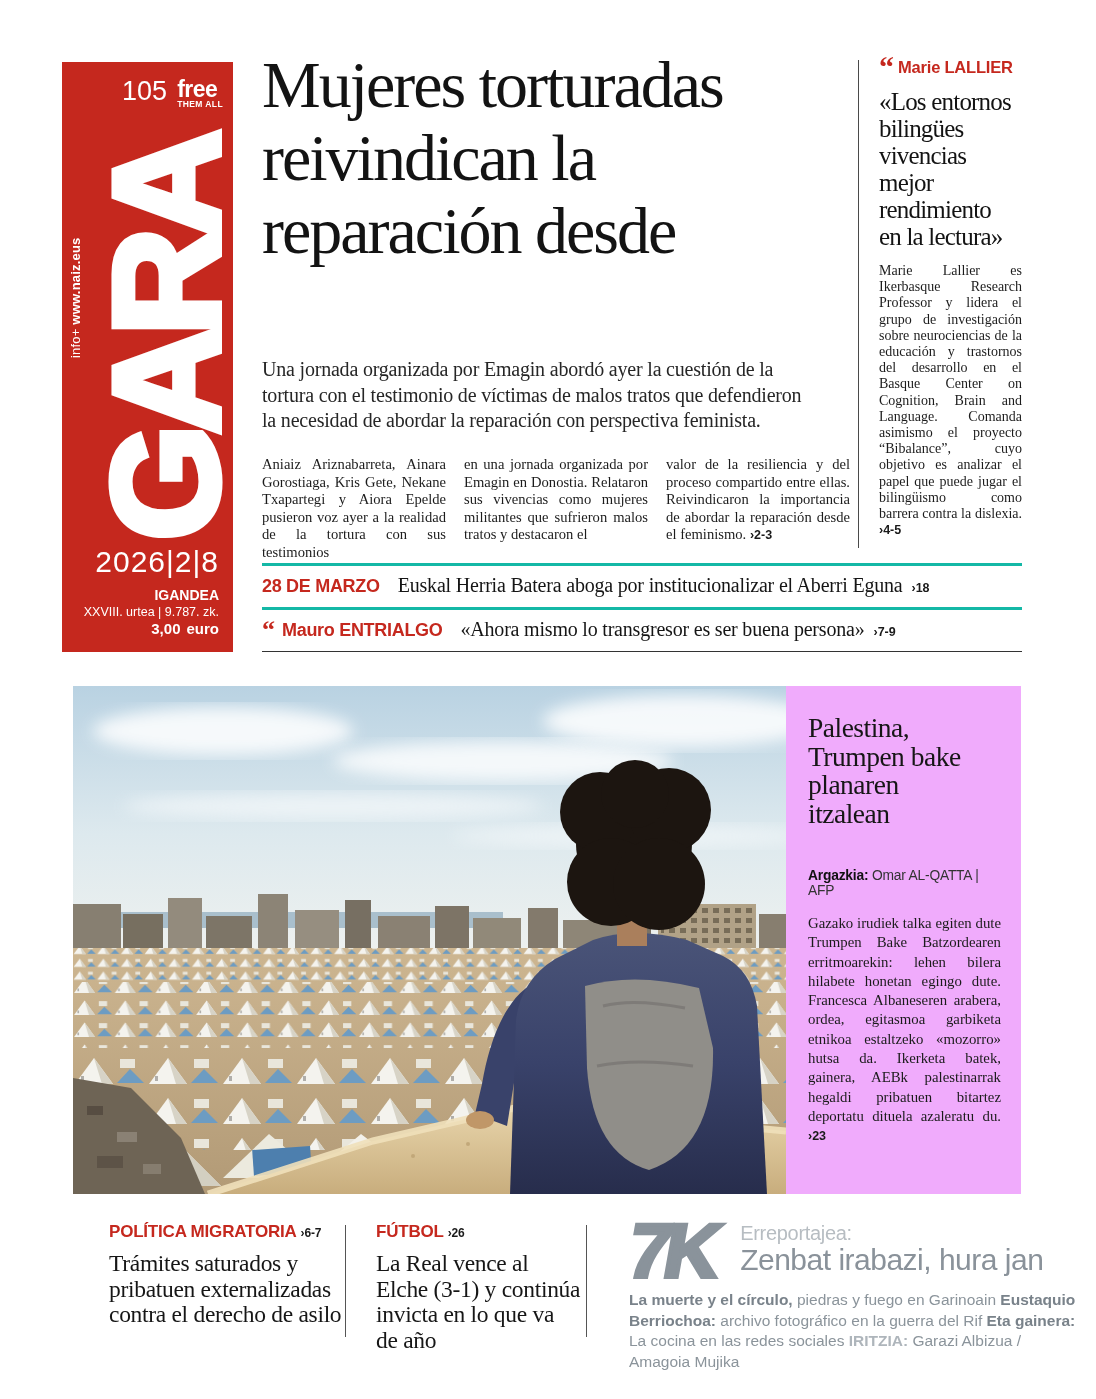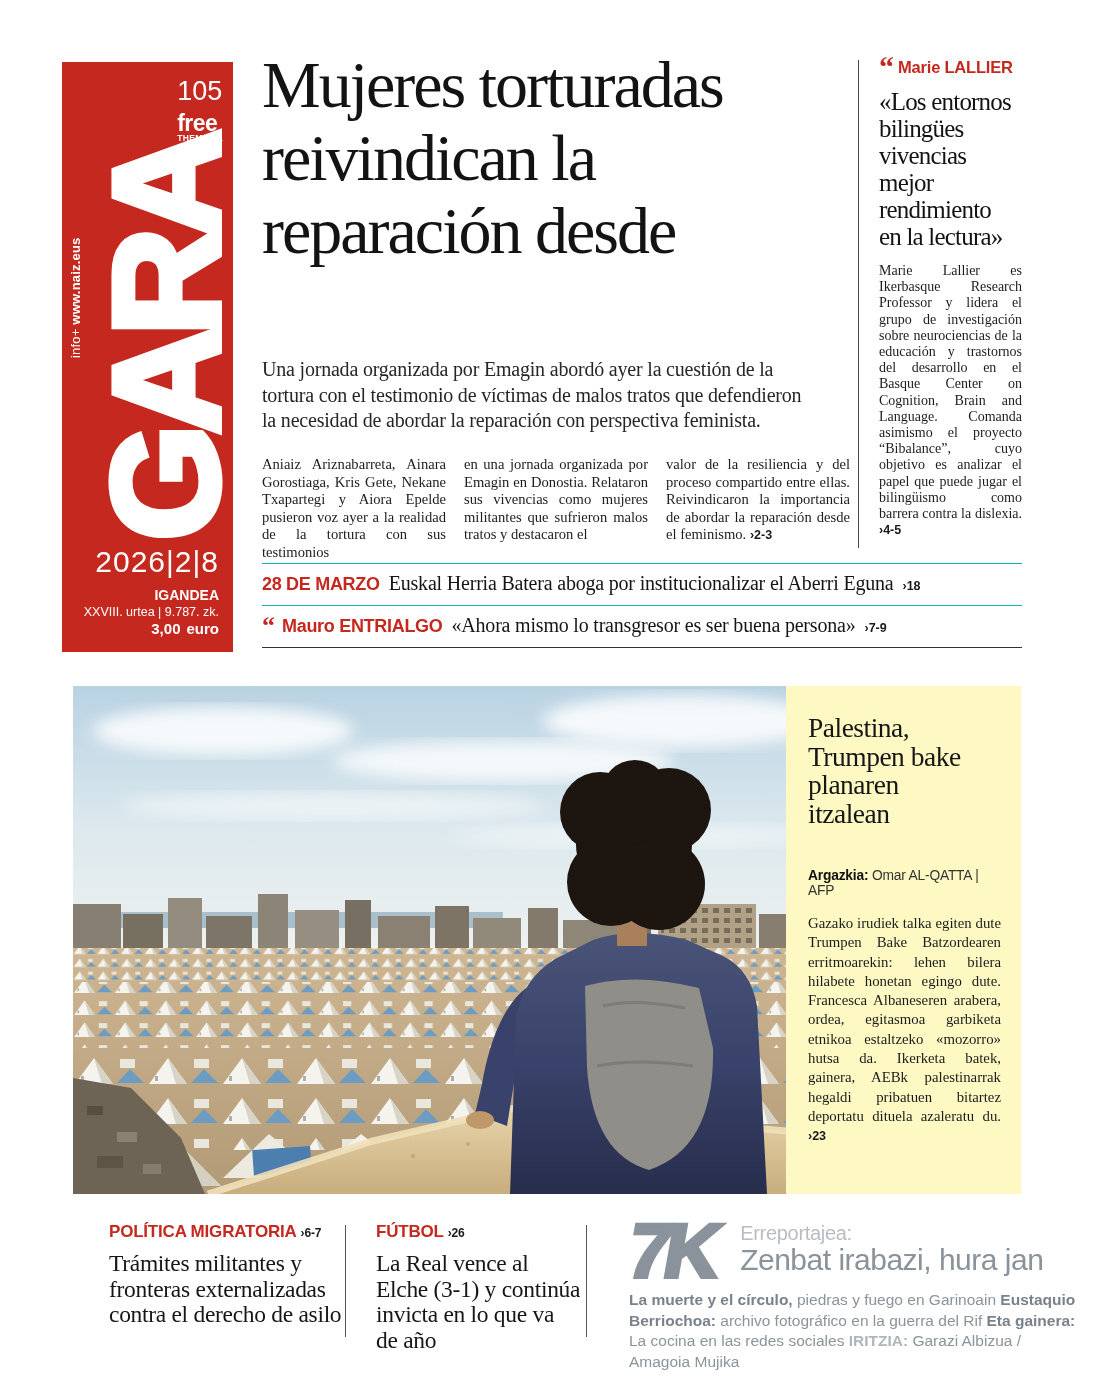--- a/index.html
+++ b/index.html
@@ -2,21 +2,21 @@
 <html><head>
 <meta charset="utf-8">
 <style>
   * { margin:0; padding:0; box-sizing:border-box; }
   html,body { background:#ffffff; }
   body { width:1096px; height:1399px; position:relative; font-family:"Liberation Sans", sans-serif; }
   .page { position:absolute; inset:0; background:#fff; overflow:hidden; }
 
   
   .masthead { position:absolute; left:62px; top:62px; width:171px; height:590px; background:#c5281e; color:#fff; }
-  .issue { position:absolute; top:14px; right:10px; display:flex; align-items:flex-start; gap:4px;flex-direction:column; }
+  .issue { position:absolute; top:14px; right:10px; display:flex; align-items:flex-start; gap:10px; }
   .issue-num { font-size:27px; font-weight:400; line-height:30px; letter-spacing:0; }
   .free-wrap { margin-top:5px; text-align:left; }
   .free { font-size:23px; font-weight:bold; line-height:17px; letter-spacing:-0.5px; }
   .themall { font-size:8.5px; font-weight:bold; letter-spacing:0.4px; margin-top:1px; }
   .naiz { position:absolute; left:6px; top:296px; transform:rotate(-90deg); transform-origin:0 0; white-space:nowrap; font-size:13px; letter-spacing:0.2px; }
   .naiz b { font-weight:bold; }
   .gara-wrap { position:absolute; left:41px; top:58px; width:130px; height:440px; }
   .gara-text { position:absolute; left:-155px; top:155px; width:440px; height:130px; transform:rotate(-90deg); font-size:150px; line-height:126px; font-weight:bold; letter-spacing:-10px; text-align:center; color:#fff; -webkit-text-stroke:7px #fff; font-family:"Liberation Sans", sans-serif; }
   .date-block { position:absolute; right:14px; bottom:14px; text-align:right; }
   .date-main { font-size:30px; font-weight:400; letter-spacing:1px; margin-bottom:8px; }
@@ -41,30 +41,30 @@
   .qmark { color:#c5281e; font-weight:bold; font-size:30px; line-height:22px; font-family:"Liberation Serif", serif; letter-spacing:-2px; }
   .expert-name { color:#c5281e; font-weight:bold; font-size:16.5px; line-height:22px; letter-spacing:-0.2px; }
   .expert-role { margin-top:5px; font-size:14px; line-height:16.5px; color:#6f6f6f; letter-spacing:-0.3px; }
   .expert-role div { white-space:nowrap; }
   .expert-quote { margin-top:10px; font-family:"Liberation Serif", serif; font-size:25px; line-height:27px; color:#131313; letter-spacing:-0.8px; }
   .expert-quote div { white-space:nowrap; }
   .expert-body { margin-top:13px; font-family:"Liberation Serif", serif; font-size:14px; line-height:16.2px; text-align:justify; color:#1c1c1c; }
 
   
   .teasers { position:absolute; left:262px; top:563px; width:760px; }
-  .teaser-row { border-top:1px solid #14b8a6; padding:8px 0 10px; display:flex; align-items:baseline; gap:9px; white-space:nowrap; }
+  .teaser-row { border-top:3px solid #14b8a6; padding:8px 0 10px; display:flex; align-items:baseline; gap:9px; white-space:nowrap; }
   .teaser-row:last-child { border-bottom:1px solid #333; }
   .teaser-kicker { color:#c5281e; font-weight:bold; font-size:18px; letter-spacing:-0.3px; }
-  .teaser-text { font-family:"Liberation Serif", serif; font-size:20px; color:#151515; letter-spacing:-0.2px; }
+  .teaser-text { font-family:"Liberation Serif", serif; font-size:20px; color:#151515; letter-spacing:-0.2px;margin-left:9px; }
   .teaser-qmark { color:#c5281e; font-weight:bold; font-size:26px; line-height:10px; font-family:"Liberation Serif", serif; letter-spacing:-2px; position:relative; top:2px; }
 
   
   .hero { position:absolute; left:73px; top:686px; width:948px; height:508px; display:flex; }
   .photo { width:713px; height:508px; flex:none; }
-  .panel { width:235px; height:508px; flex:none; background:#fef9c3; padding:28px 18px 0 22px; }
+  .panel { width:235px; height:508px; flex:none; background:#f0abfc; padding:28px 18px 0 22px; }
   .panel h2 { font-family:"Liberation Serif", serif; font-weight:400; font-size:27.5px; line-height:28.5px; color:#161616; letter-spacing:-0.5px; }
   .credit { margin-top:40px; font-size:13.8px; color:#333; letter-spacing:-0.2px; }
   .credit b { color:#111; }
   .panel-body { margin-top:16px; width:193px; font-family:"Liberation Serif", serif; font-size:14.8px; line-height:19.3px; text-align:justify; color:#1b1b1b; }
 
   
   .bottom { position:absolute; left:77px; top:1222px; width:960px; display:flex; align-items:flex-start; }
   .brief { flex:none;margin-left:32px; }
   .brief-kicker { color:#c5281e; font-weight:bold; font-size:17px; letter-spacing:-0.2px; }
   .brief-kicker .pageref { font-size:12px; margin-left:4px; }
@@ -290,21 +290,21 @@
         <div>itzalean</div>
       </h2>
       <div class="credit"><b>Argazkia:</b> <span>Omar AL-QATTA | AFP</span></div>
       <div class="panel-body"><span>Gazako irudiek talka egiten dute Trumpen Bake Batzordearen erritmoarekin: lehen bilera hilabete honetan egingo dute. Francesca Albaneseren arabera, ordea, egitasmoa garbiketa etnikoa estaltzeko «mozorro» hutsa da. Ikerketa batek, gainera, AEBk palestinarrak hegaldi pribatuen bitartez deportatu dituela azaleratu du.</span> <span class="pageref">›23</span></div>
     </div>
   </div>
 
   <div class="bottom">
     <div class="brief" style="width:236px;">
       <div class="brief-kicker"><span>POLÍTICA MIGRATORIA</span><span class="pageref">›6-7</span></div>
-      <div class="brief-head">Trámites militantes y fronteras externalizadas contra el derecho de asilo</div>
+      <div class="brief-head">Trámites saturados y pribatuen externalizadas contra el derecho de asilo</div>
     </div>
     <div class="bdiv"></div>
     <div class="brief" style="width:205px; margin-left:30px;">
       <div class="brief-kicker"><span>FÚTBOL</span><span class="pageref">›26</span></div>
       <div class="brief-head">La Real vence al Elche (3-1) y continúa invicta en lo que va de año</div>
     </div>
     <div class="bdiv" style="margin-left:5px;"></div>
 
     <div class="sevenk">
       <div class="sevenk-head">

